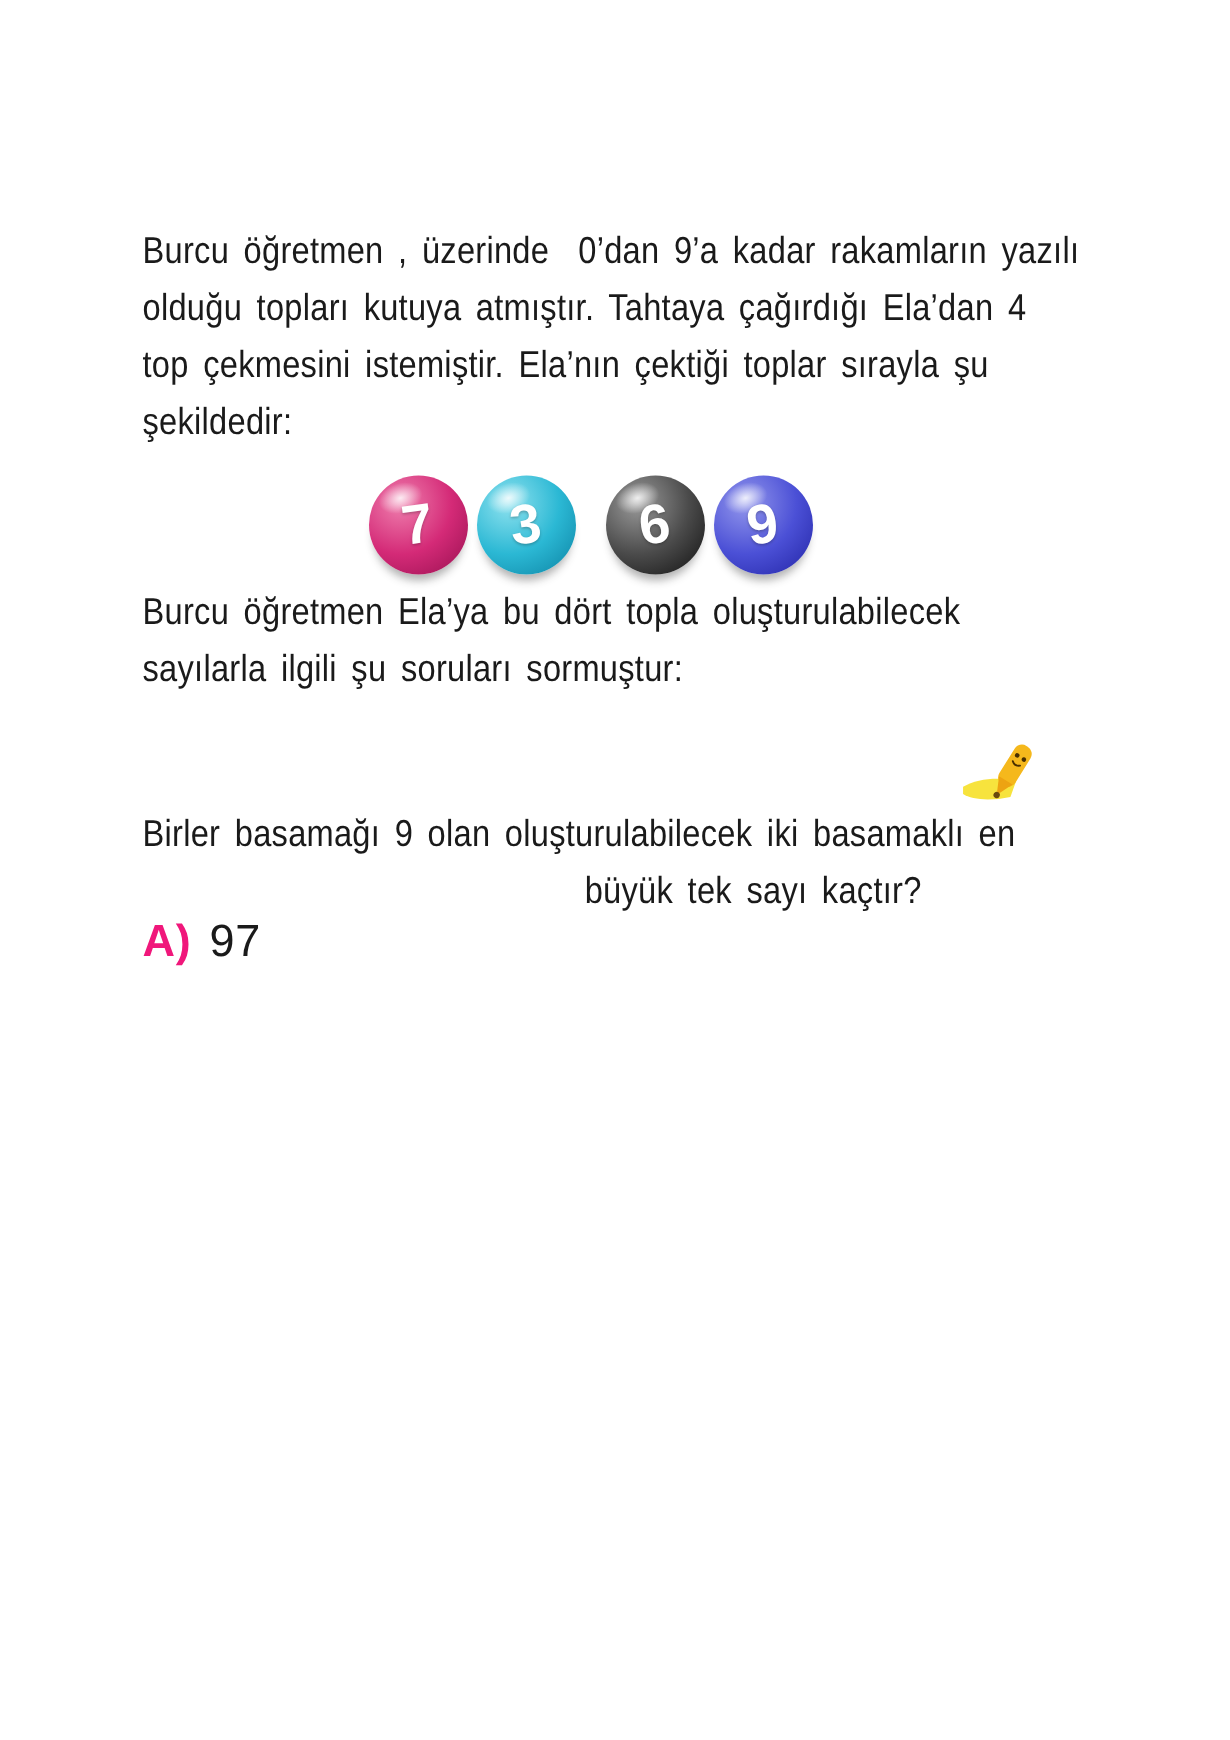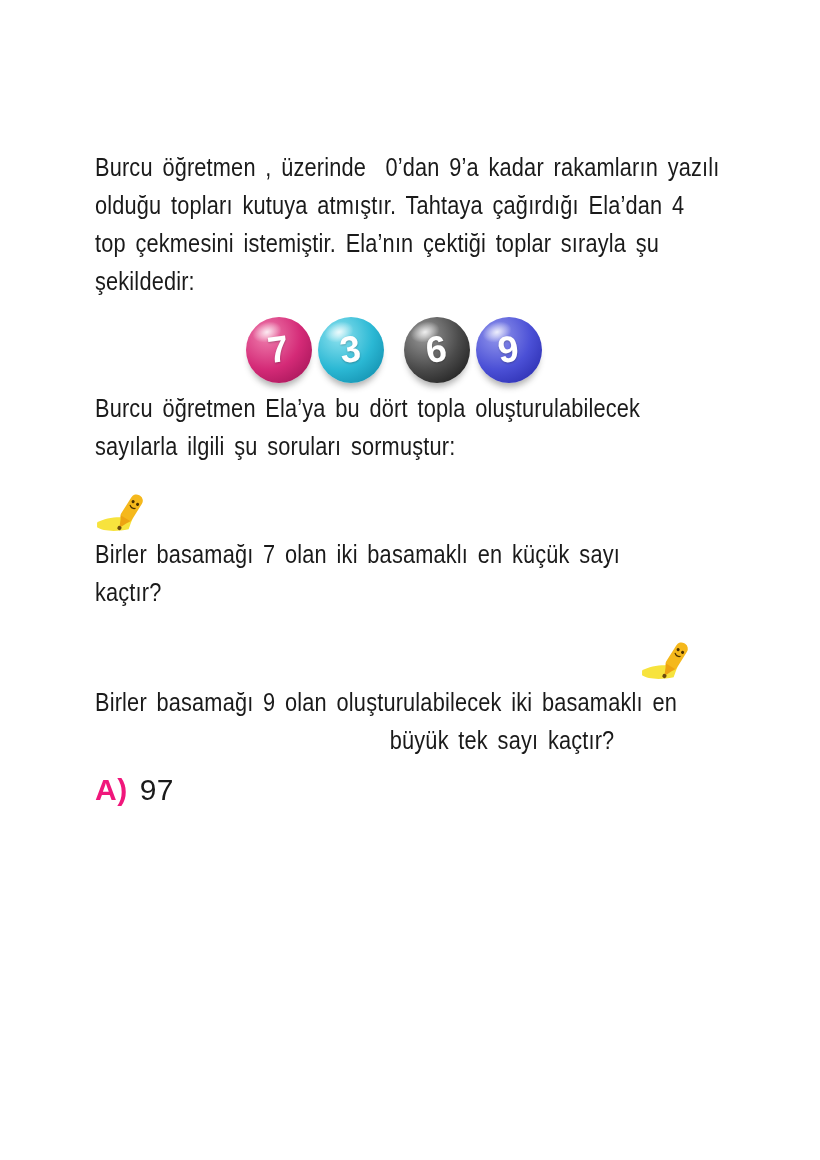--- a/index.html
+++ b/index.html
@@ -83,21 +83,21 @@
     width:50px; height:44px;
     vertical-align:-11px;
     margin-right:2px;
   }
 
   
   .main-question { margin-top:10px; }
   .qnum { font-weight:700; margin-right:9px; }
 
   
-  .options { margin-top:16px; }
+  .options { }
   .option {
     font-size:30px;
     line-height:30px;
     margin-bottom:20px;
     letter-spacing:0.5px;
   }
   .opt-label { font-weight:700; margin-right:12px; }
   .opt-value { color:#1a1a1a; }
 </style>
 </head>
@@ -130,36 +130,20 @@
         <span class="gloss"></span>
         <span class="digit">9</span>
       </div>
     </div>
 
     <p class="para para2">
       <span class="line">Burcu öğretmen Ela’ya bu dört topla oluşturulabilecek</span>
       <span class="line">sayılarla ilgili şu soruları sormuştur:</span>
     </p>
 
-    <div class="question">
-      <span class="pencil">
-        <svg viewBox="0 0 50 46" width="50" height="44">
-          <path d="M1 33 C 11 27, 27 26, 38 29 L 34 40 C 20 43, 7 42, 1 38 Z" fill="#f7e33d"></path>
-          <g transform="rotate(32 33 24)">
-            <rect x="27" y="1" width="13" height="32" rx="6" fill="#f5b81c"></rect>
-            <path d="M28 29 h11 l-5.5 12 z" fill="#eda312"></path>
-            <circle cx="33.5" cy="41" r="2.2" fill="#6b4a0e"></circle>
-            <circle cx="31" cy="10" r="1.6" fill="#4a3000"></circle>
-            <circle cx="36.5" cy="10" r="1.6" fill="#4a3000"></circle>
-            <path d="M30.5 15 q3 2.6 6 0" stroke="#4a3000" stroke-width="1.3" fill="none" stroke-linecap="round"></path>
-          </g>
-        </svg>
-      </span><span class="line-inline">Birler basamağı 7 olan iki basamaklı en küçük sayı</span>
-      <span class="line">kaçtır?</span>
-    </div>
 
 
     <div class="question q3">
       <span class="pencil">
         <svg viewBox="0 0 50 46" width="50" height="44">
           <path d="M1 33 C 11 27, 27 26, 38 29 L 34 40 C 20 43, 7 42, 1 38 Z" fill="#f7e33d"></path>
           <g transform="rotate(32 33 24)">
             <rect x="27" y="1" width="13" height="32" rx="6" fill="#f5b81c"></rect>
             <path d="M28 29 h11 l-5.5 12 z" fill="#eda312"></path>
             <circle cx="33.5" cy="41" r="2.2" fill="#6b4a0e"></circle>

